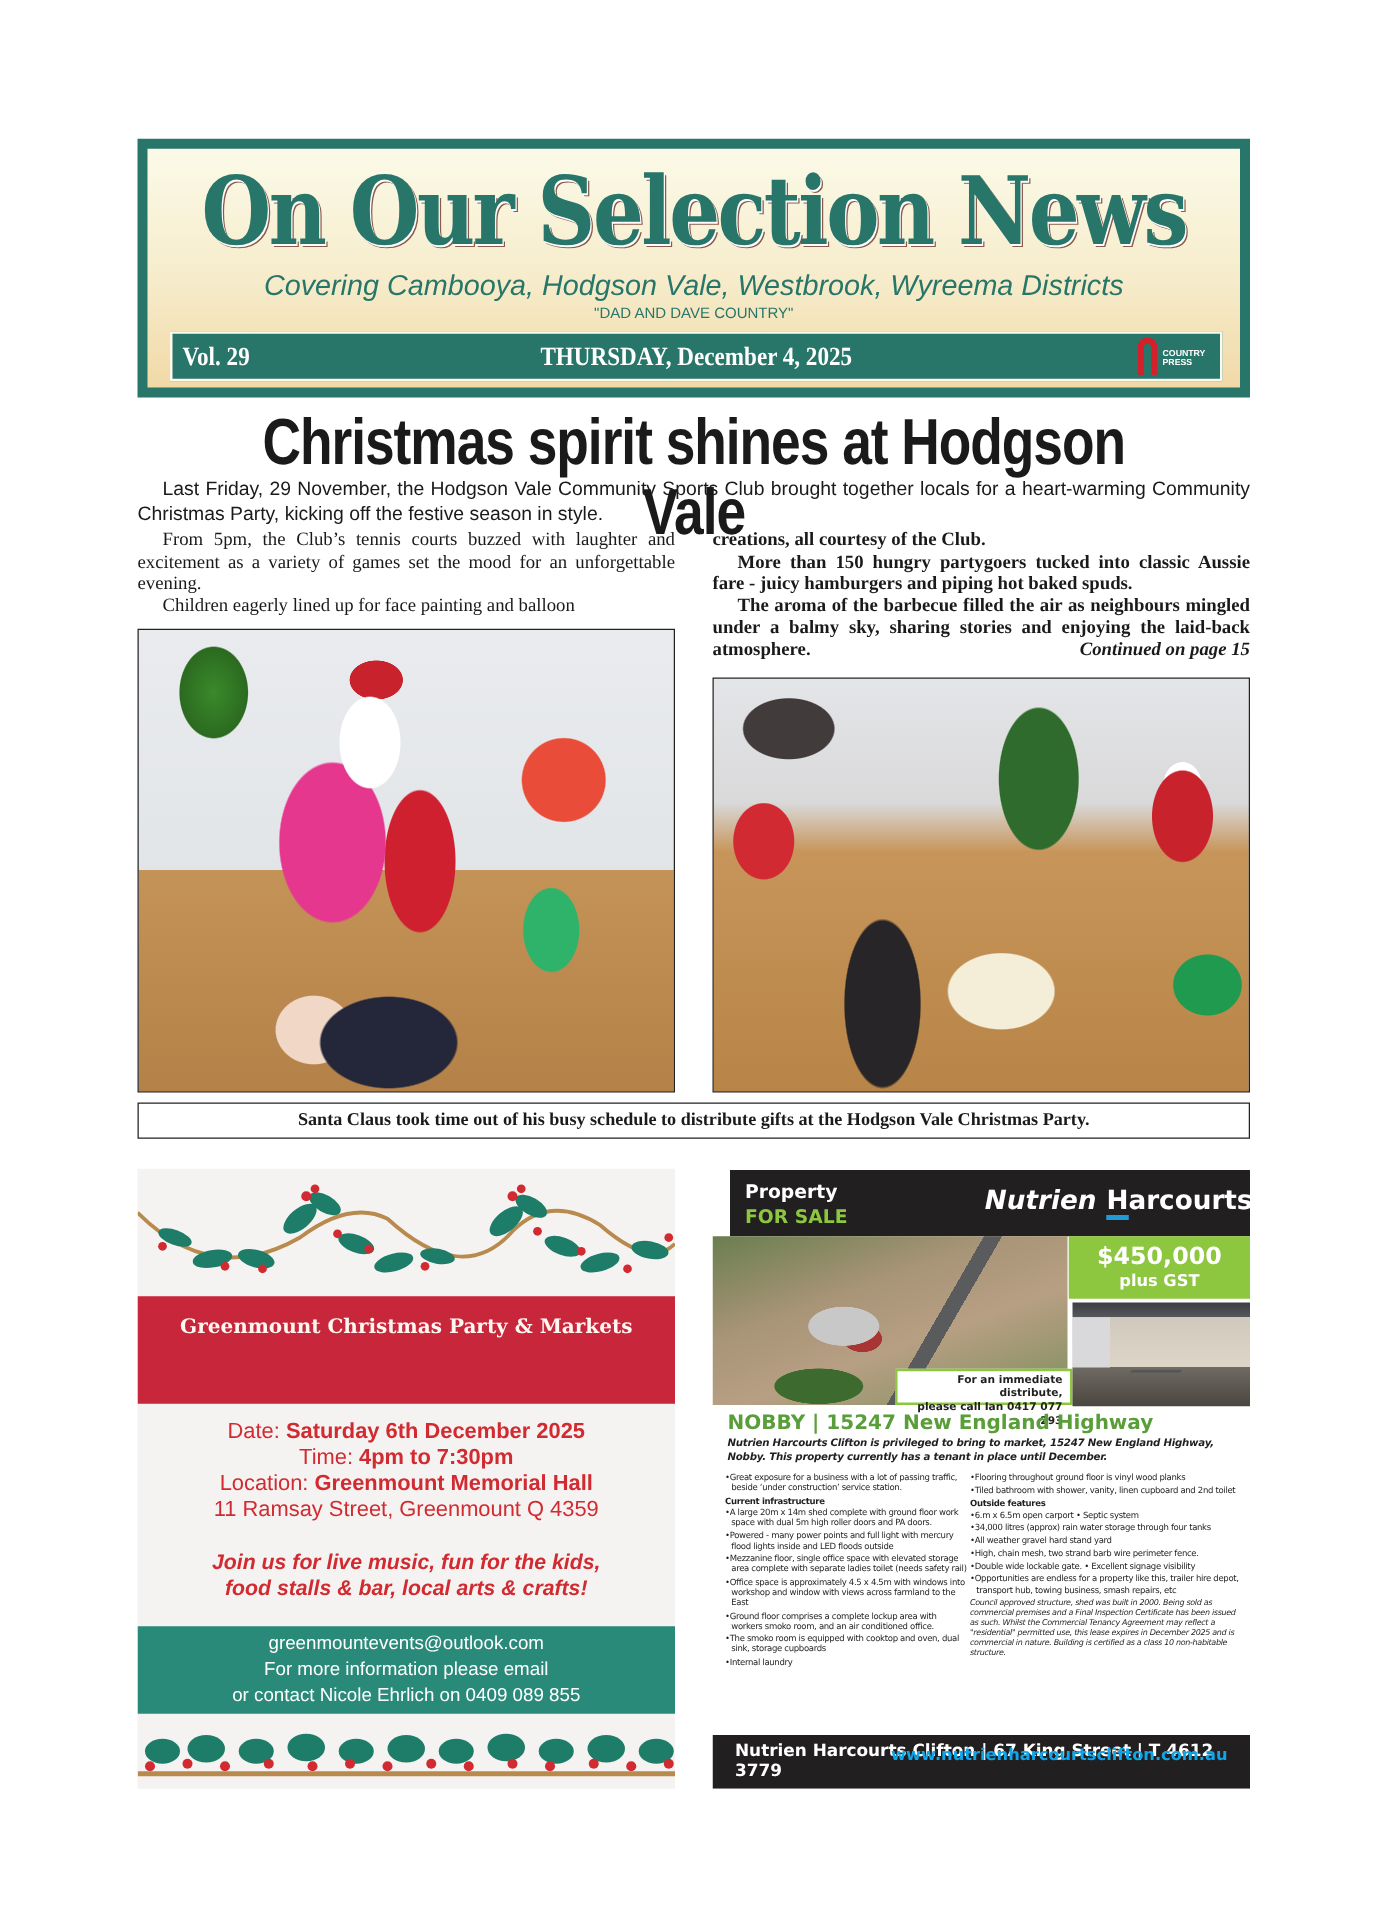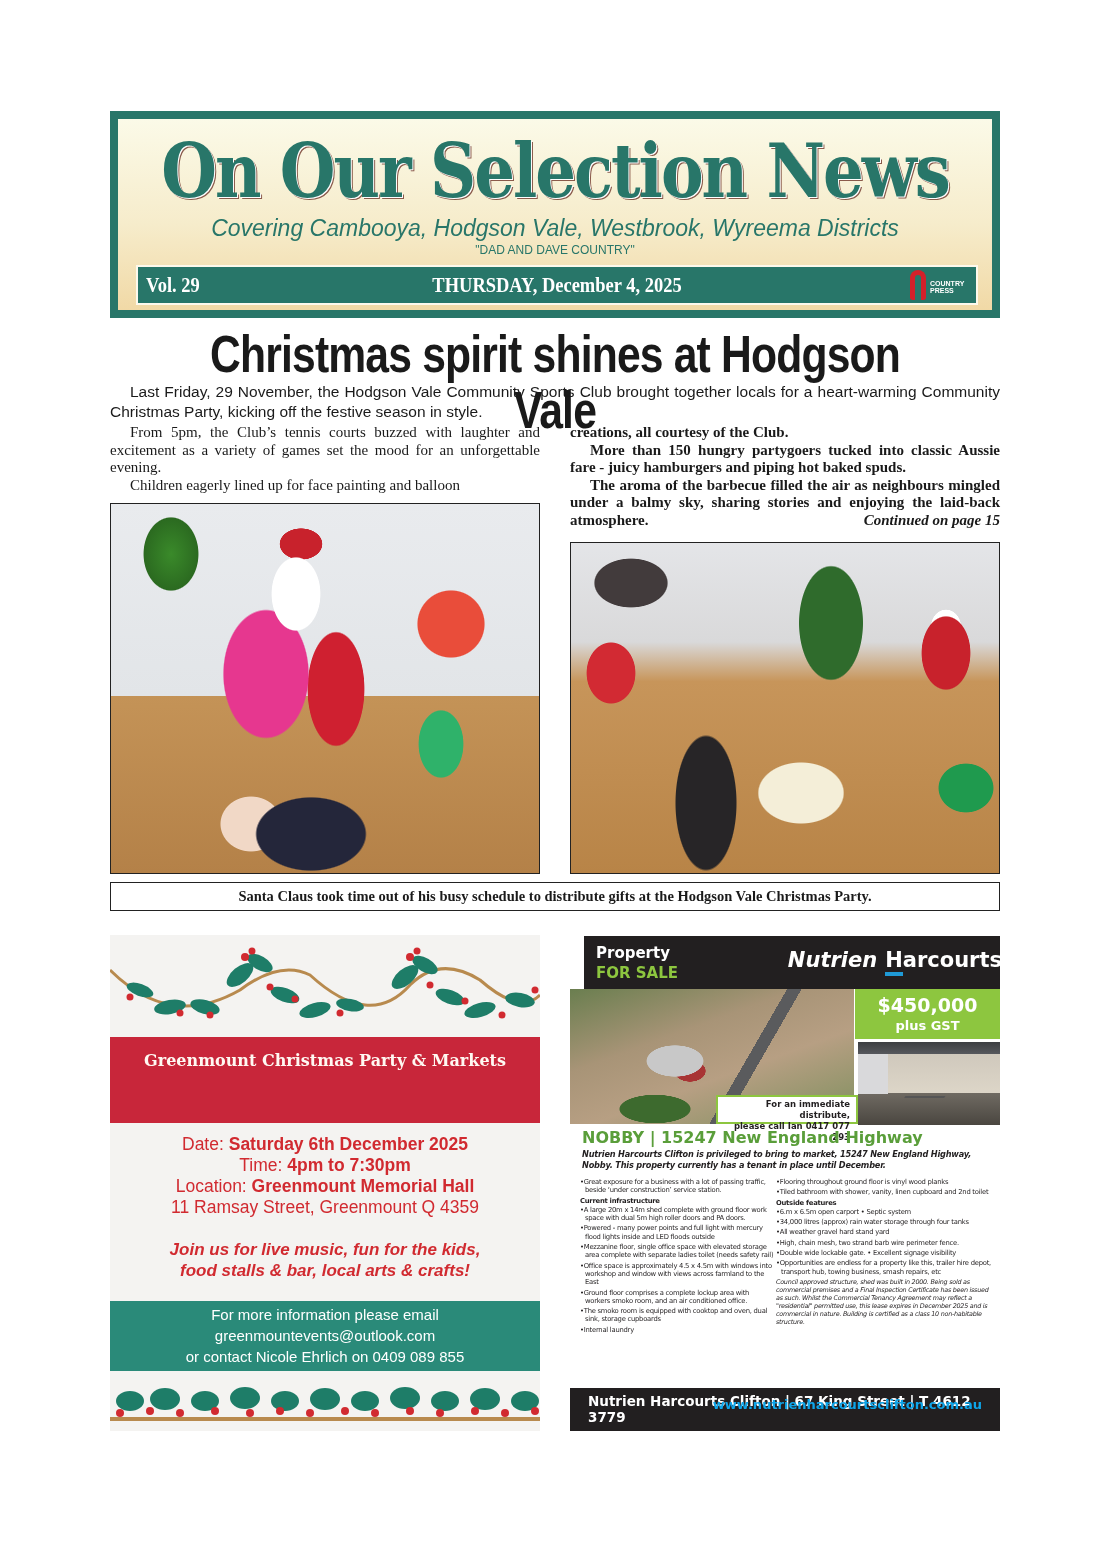--- a/index.html
+++ b/index.html
@@ -186,22 +186,22 @@
     <div><span>Date: </span><b>Saturday 6th December 2025</b></div>
     <div><span>Time: </span><b>4pm to 7:30pm</b></div>
     <div><span>Location: </span><b>Greenmount Memorial Hall</b></div>
     <div>11 Ramsay Street, Greenmount Q 4359</div>
   </div>
   <div class="gm-blurb">
     <div>Join us for live music, fun for the kids,</div>
     <div>food stalls &amp; bar, local arts &amp; crafts!</div>
   </div>
   <div class="gm-contact">
+    <div>greenmountevents@outlook.com</div>
     <div>For more information please email</div>
-    <div>greenmountevents@outlook.com</div>
     <div>or contact Nicole Ehrlich on 0409 089 855</div>
   </div>
   <svg class="garland garland-bottom" viewBox="0 0 430 60" preserveAspectRatio="none">
     <rect x="0" y="46" width="430" height="4" fill="#b88a4e"></rect>
     <g fill="#1e7d68">
       <ellipse cx="20" cy="30" rx="14" ry="10"></ellipse>
         <ellipse cx="55" cy="28" rx="15" ry="11"></ellipse>
         <ellipse cx="95" cy="30" rx="14" ry="10"></ellipse>
       <ellipse cx="135" cy="27" rx="15" ry="11"></ellipse>
         <ellipse cx="175" cy="30" rx="14" ry="10"></ellipse>

